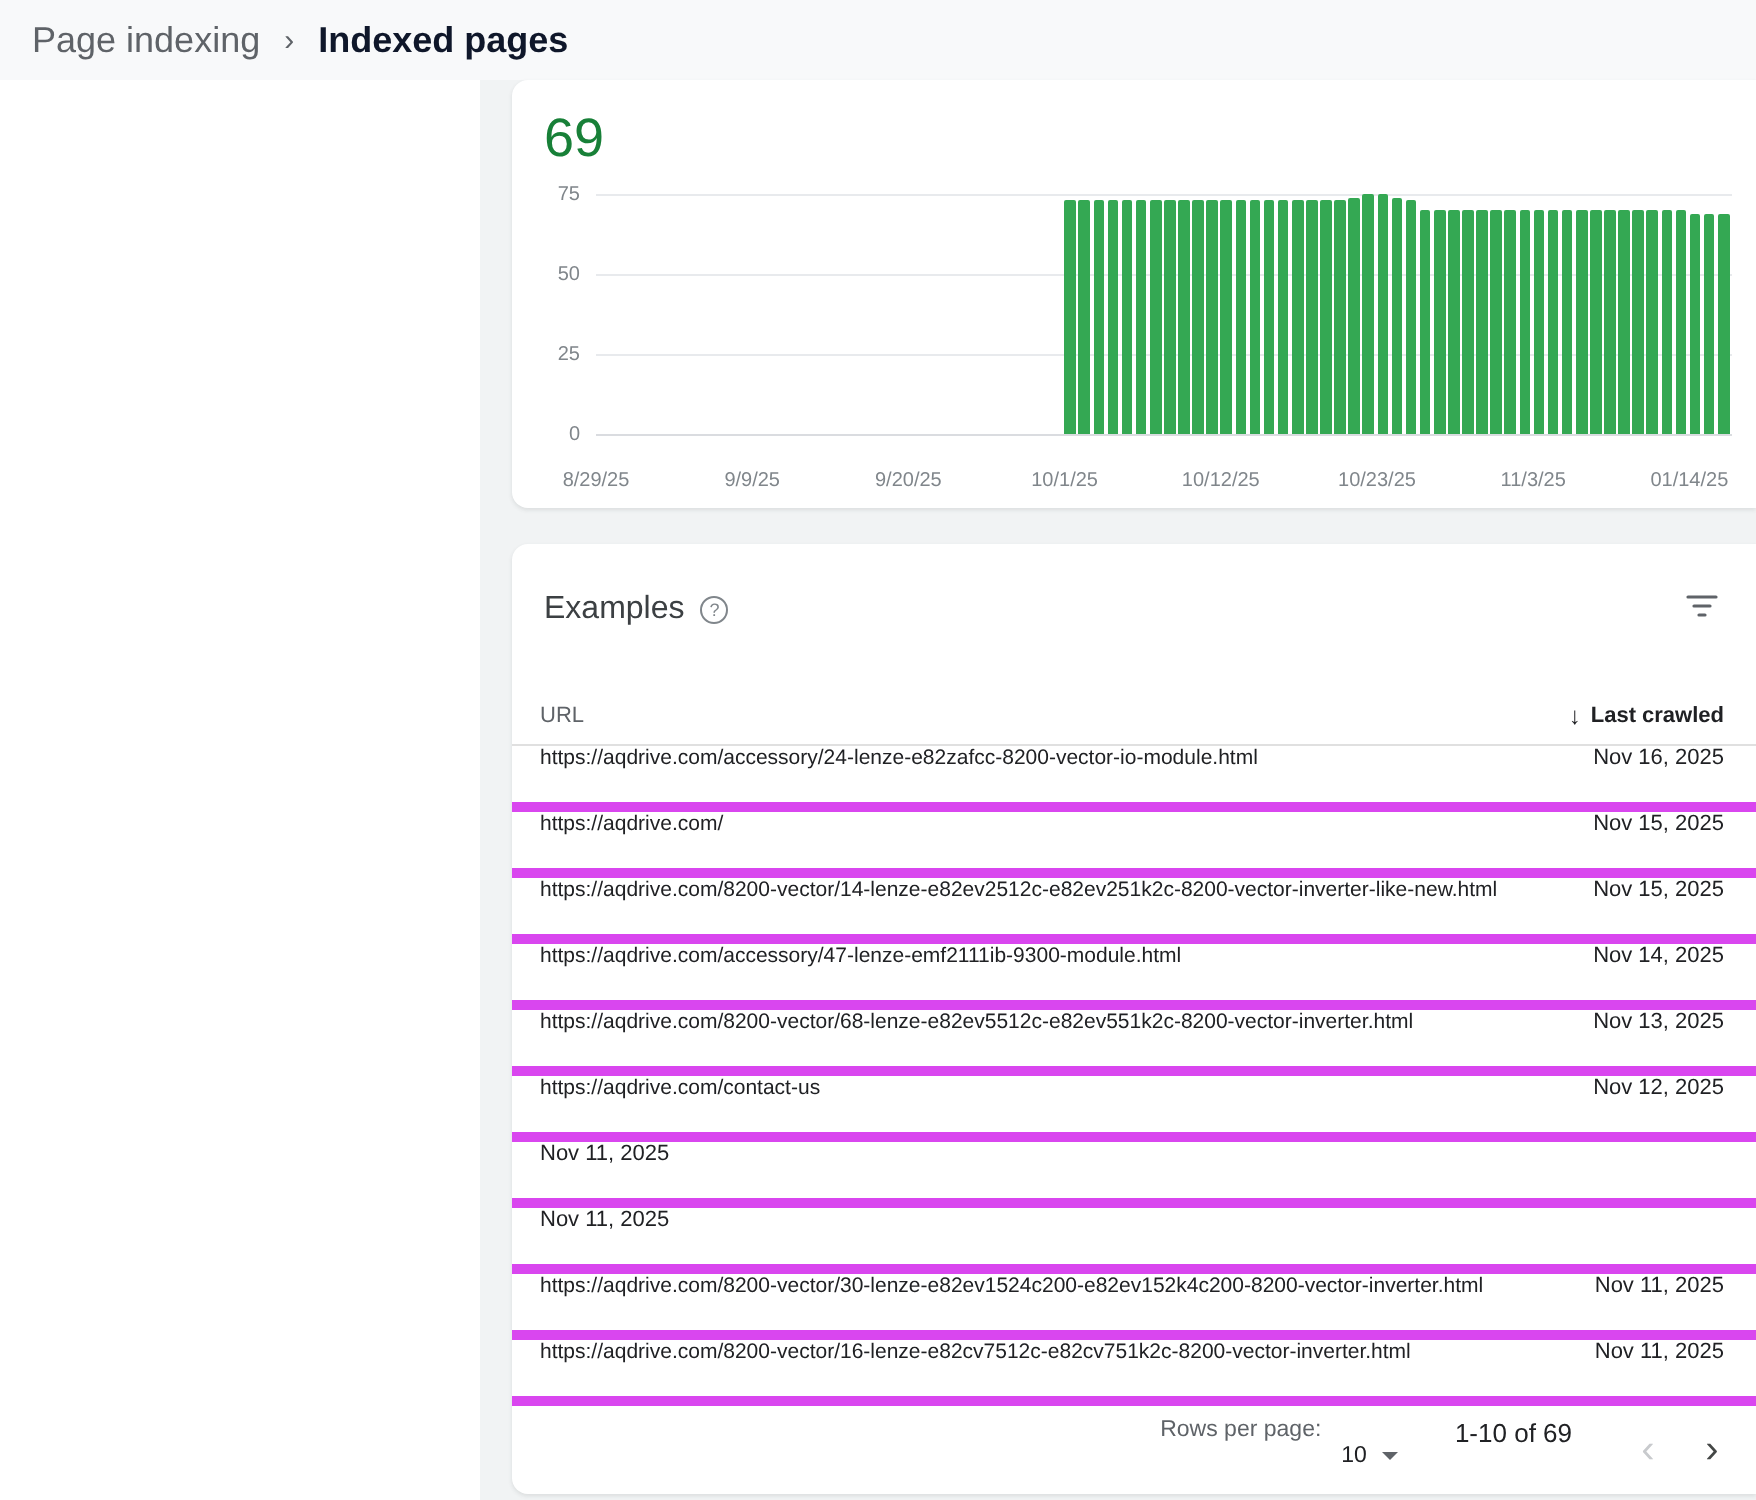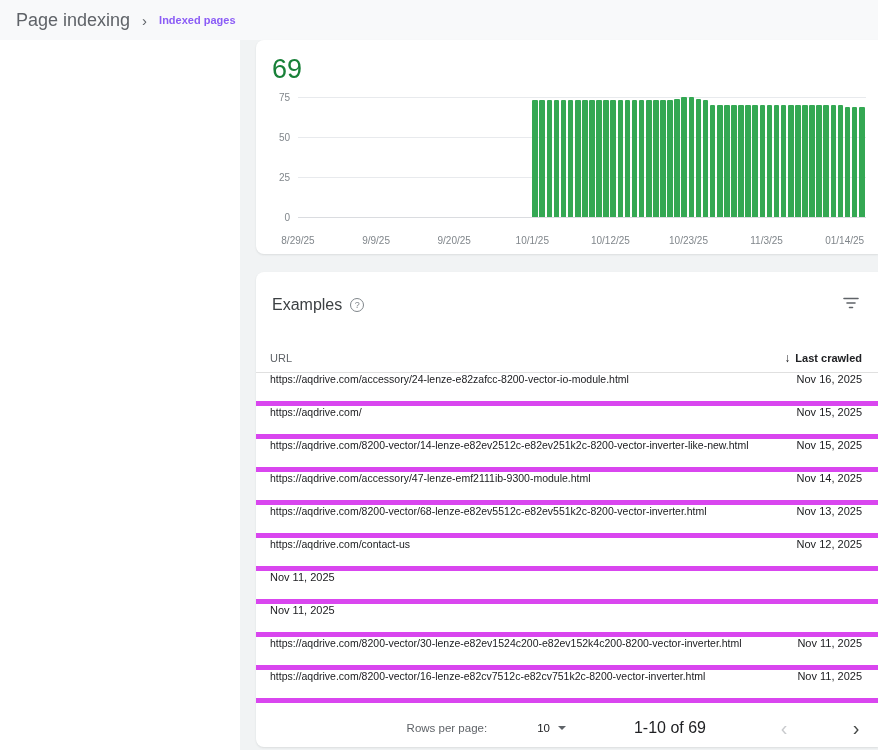--- a/index.html
+++ b/index.html
@@ -11,21 +11,21 @@
   }
   .page { position:relative; width:878px; height:750px; }
 
   
   .topbar {
     position:absolute; top:0; left:0; right:0; height:40px;
     background:#f8f9fa; display:flex; align-items:center; padding-left:16px;
   }
   .crumb-parent { font-size:18px; color:#5f6368; cursor:pointer; }
   .crumb-sep { font-size:15px; color:#5f6368; margin:0 12px; }
-  .crumb-current { font-size:11px; color:#8b5cf6; font-weight:bold; }
+  .crumb-current { font-size:18px; color:#0f172a; font-weight:bold; }
 
   
   .drawer {
     position:absolute; top:40px; left:0; width:240px; bottom:0;
     background:#ffffff;
   }
 
   
   .main {
     position:absolute; top:40px; left:256px; right:0; bottom:0;
@@ -87,34 +87,34 @@
     height:33px; padding:0 16px 0 14px; border-bottom:5px solid #d946ef;
     cursor:pointer;
   }
   .td-url {
     font-size:10.5px; color:#202124; white-space:nowrap;
     overflow:hidden; text-overflow:ellipsis; flex:1; margin-right:10px;
   }
   .td-date { font-size:11px; color:#202124; white-space:nowrap; }
 
   .pagination {
-    margin-top:auto; height:38px; display:flex; align-items:center;
-    justify-content:flex-end; padding-right:6px; flex:none;gap:40px;
+    margin-top:auto; height:38px; display:flex; 
+    justify-content:flex-end; padding-right:6px; flex:none;
   }
   .rpp-label { font-size:11.5px; color:#5f6368; margin-right:10px; }
   .rpp-select {
     display:inline-flex; align-items:center; cursor:pointer;
     font-size:11.5px; color:#202124; margin-right:28px;
   }
   .dropdown-arrow {
     width:0; height:0; margin-left:8px;
     border-left:4px solid transparent; border-right:4px solid transparent;
     border-top:4.5px solid #5f6368; display:inline-block;
   }
-  .range { font-size:16px; color:#202124; margin-right:22px; }
+  .range { font-size:13px; color:#202124; margin-right:22px; }
   .page-btn {
     background:none; border:none; font-size:20px; line-height:1;
     width:32px; height:32px; cursor:pointer;
   }
   .page-btn.prev { color:#c8cacd; }
   .page-btn.next { color:#444746; }
 </style>
 </head>
 <body>
 

